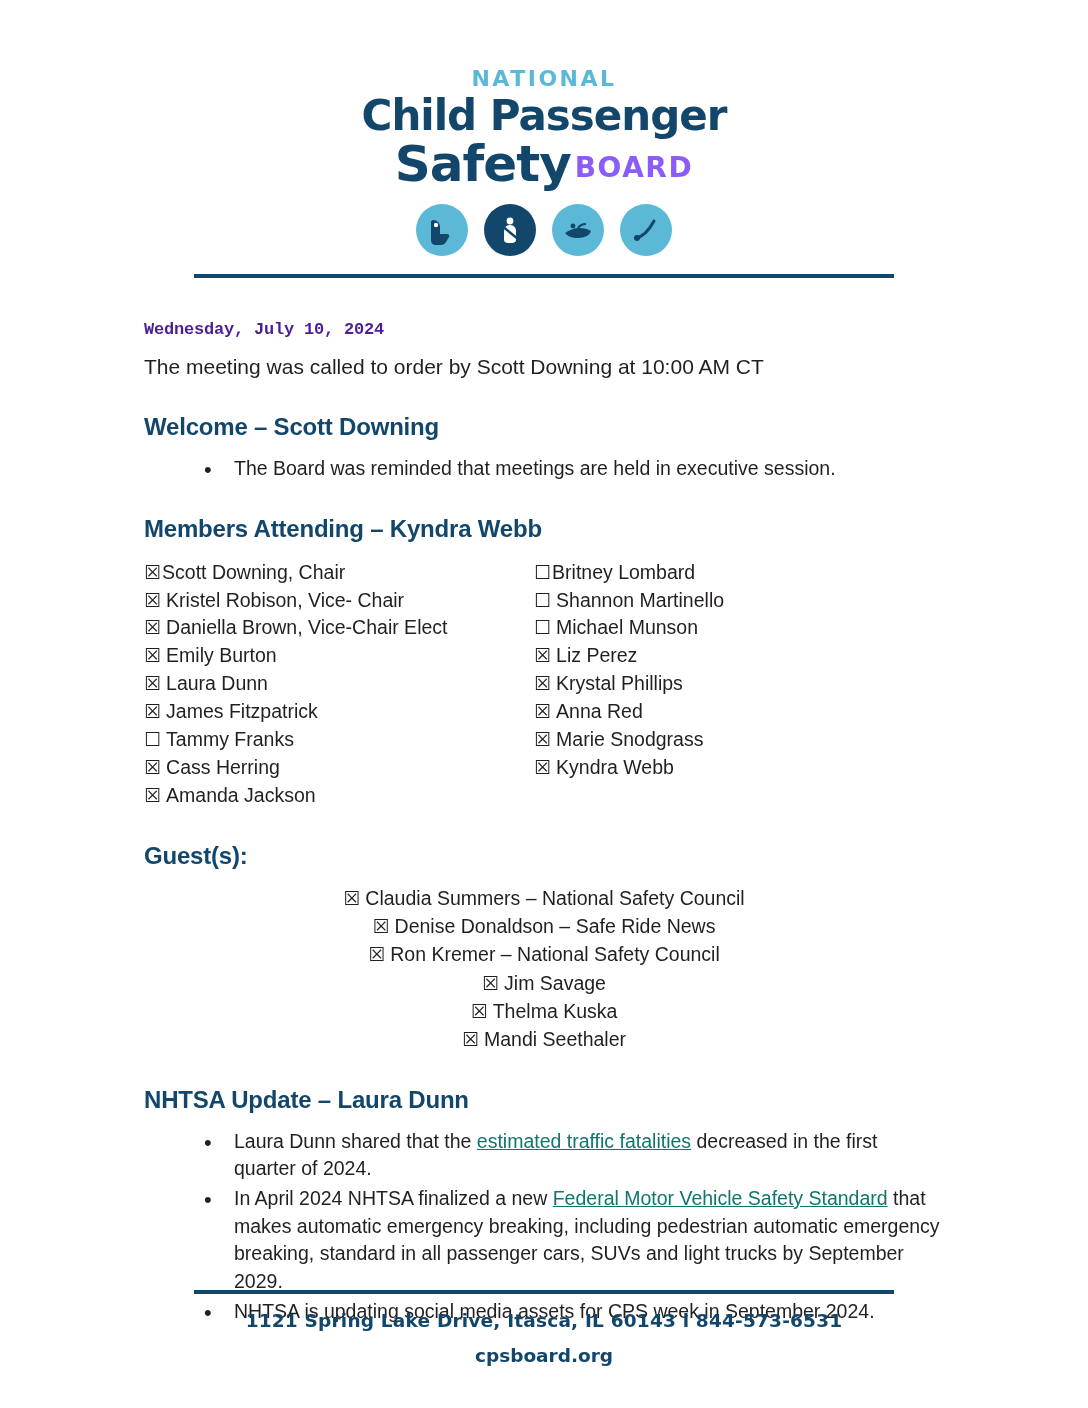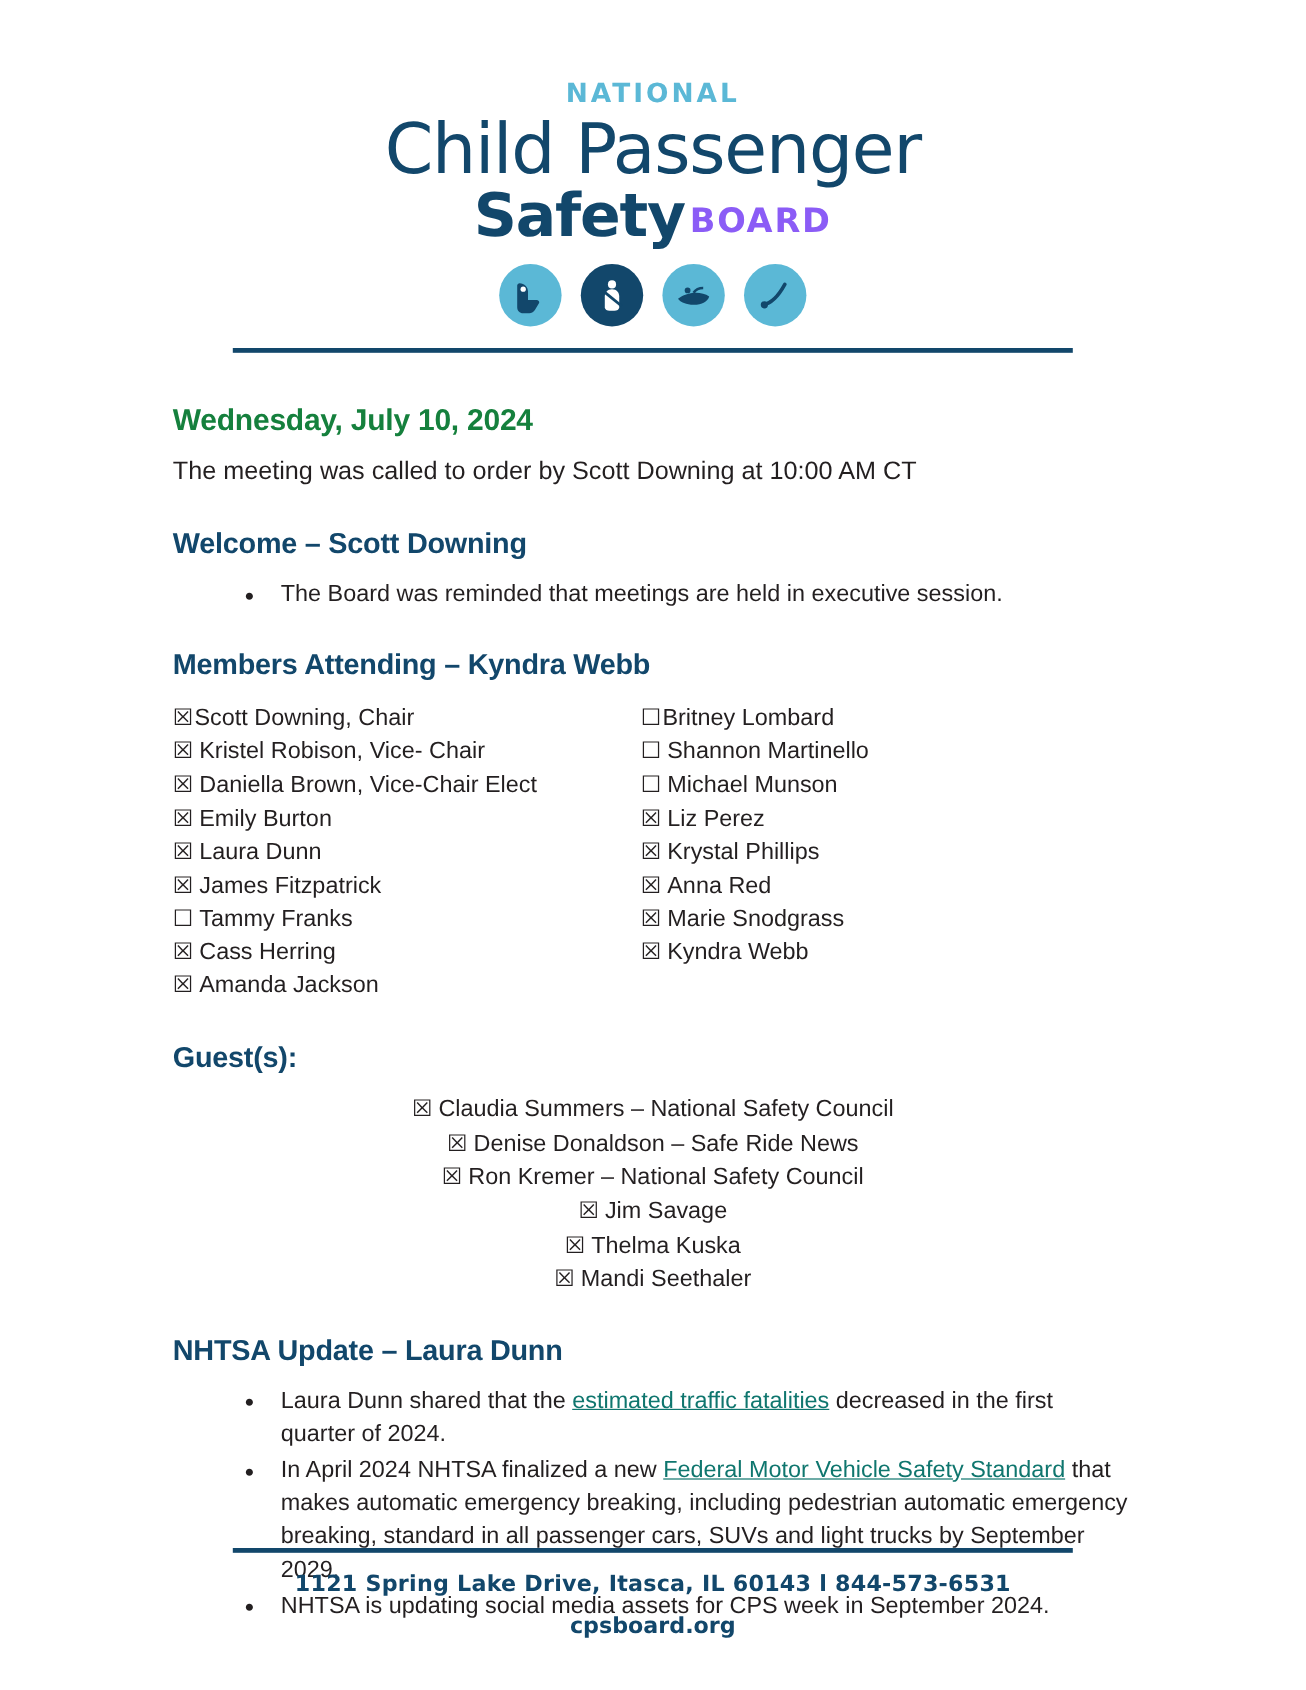--- a/index.html
+++ b/index.html
@@ -31,23 +31,23 @@
   .logo-national {
     font-family: "DejaVu Sans", sans-serif;
     font-size: 22px;
     font-weight: bold;
     letter-spacing: 2.5px;
     color: #5bb8d6;
     line-height: 1;
   }
   .logo-main {
     font-family: "DejaVu Sans", sans-serif;
-    font-weight: normal;
-    color: #12476b;
-    font-size: 58px;
+    font-weight: bold;
+    color: #12476b;
+    font-size: 42px;
     line-height: 1.04;
     letter-spacing: -1px;
     margin-top: 4px;
     text-align: center;
   }
   .logo-line2 {
     font-family: "DejaVu Sans", sans-serif;
     font-weight: bold;
     color: #12476b;
     font-size: 50px;
@@ -98,23 +98,23 @@
     background: #12476b;
     margin: 18px auto 0 auto;
     width: 700px;
   }
 
   
   .content {
     padding: 0 128px;
   }
   h1.date {
-    font-family: Liberation Sans, sans-serif;
-    color: #15803d;
-    font-size: 25px;
+    font-family: Liberation Mono, monospace;
+    color: #4c1d95;
+    font-size: 17px;
     font-weight: bold;
     margin: 42px 0 0 0;
     letter-spacing: -0.2px;
   }
   p.lead {
     font-size: 21px;
     margin: 14px 0 0 0;
     line-height: 1.35;
   }
   h2.section {

